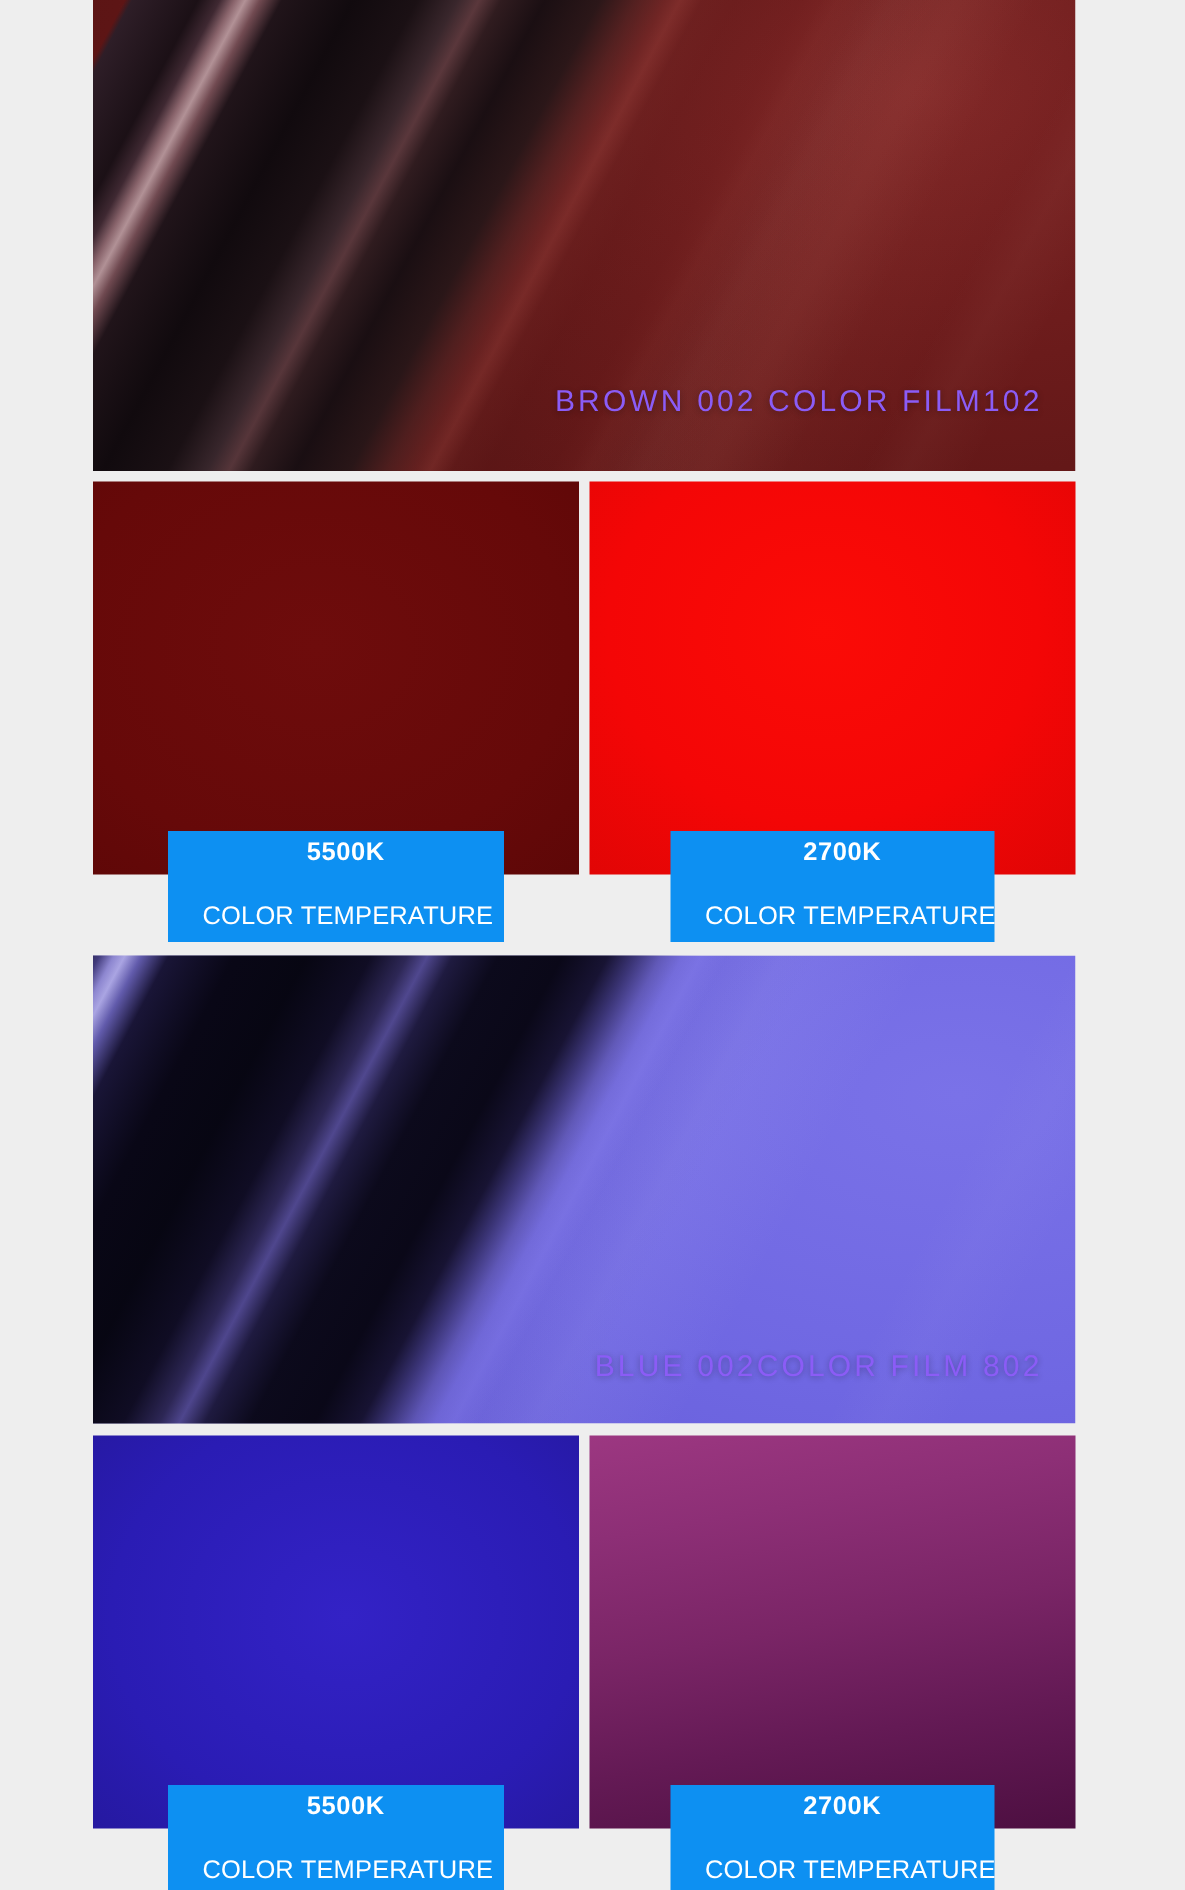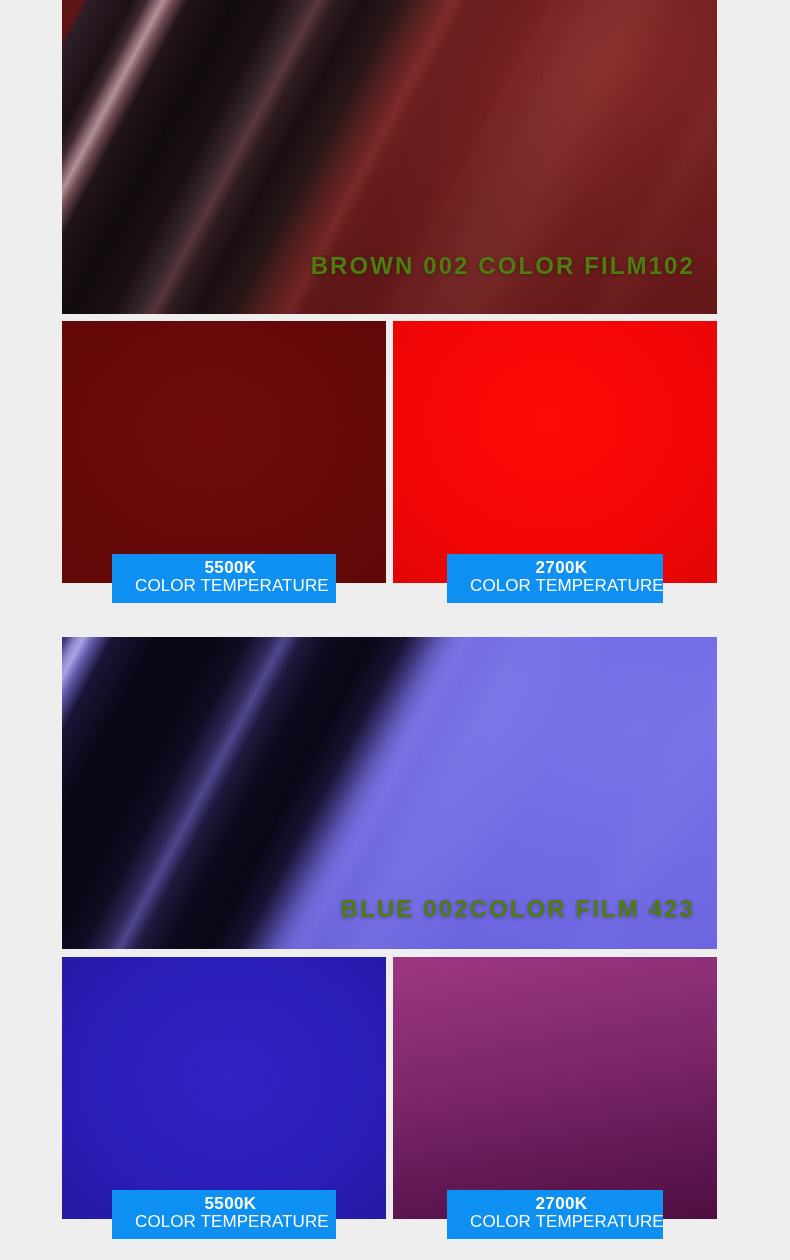--- a/index.html
+++ b/index.html
@@ -139,23 +139,23 @@
         rgba(255,255,255,0.00) 62%,
         rgba(255,255,255,0.00) 70%,
         rgba(180,176,240,0.05) 73%,
         rgba(255,255,255,0.00) 77%,
         rgba(255,255,255,0.00) 100%);
   }
 
   .hero-title {
     position:absolute;
     right:22px;
-    color:#4d7c0f;
-    font-size:24px;
-    font-weight:bold;
+    color:#8b5cf6;
+    font-size:20px;
+    font-weight:normal;
     letter-spacing:2.1px;
     white-space:nowrap;
     text-shadow:0 1px 4px rgba(0,0,0,0.30);
     font-family:"Liberation Sans", sans-serif;
   }
   .hero-1 .hero-title { bottom:34px; }
   .hero-2 .hero-title { bottom:26px; }
 
   
   .swatch-row {
@@ -206,20 +206,21 @@
     font-size:17px;
     font-weight:bold;
     letter-spacing:0.4px;
   }
   .ct-badge .ct-label {
     display:block;
     font-size:17px;
     font-weight:normal;
     letter-spacing:0.1px;
     white-space:nowrap;
+    margin-top:25px;
   }
 
   .badge-r1-left  { left:50px;  width:224px; top:233px; }
   .badge-r1-right { left:54px;  width:216px; top:233px; }
   .badge-r2-left  { left:50px;  width:224px; top:233px; }
   .badge-r2-right { left:54px;  width:216px; top:233px; }
 </style>
 </head>
 <body>
 
@@ -246,21 +247,21 @@
         <span class="ct-k">2700K</span>
         <span class="ct-label">COLOR TEMPERATURE</span>
       </div>
     </div>
 
   </div>
 
   <div class="hero hero-2">
     <div class="hero-base blue-base"></div>
     <div class="blue-streaks"></div>
-    <div class="hero-title">BLUE 002COLOR FILM 423</div>
+    <div class="hero-title">BLUE 002COLOR FILM 802</div>
   </div>
 
   <div class="swatch-row row-2">
 
     <div class="swatch sw-blue">
       <div class="ct-badge badge-r2-left">
         <span class="ct-k">5500K</span>
         <span class="ct-label">COLOR TEMPERATURE</span>
       </div>
     </div>

